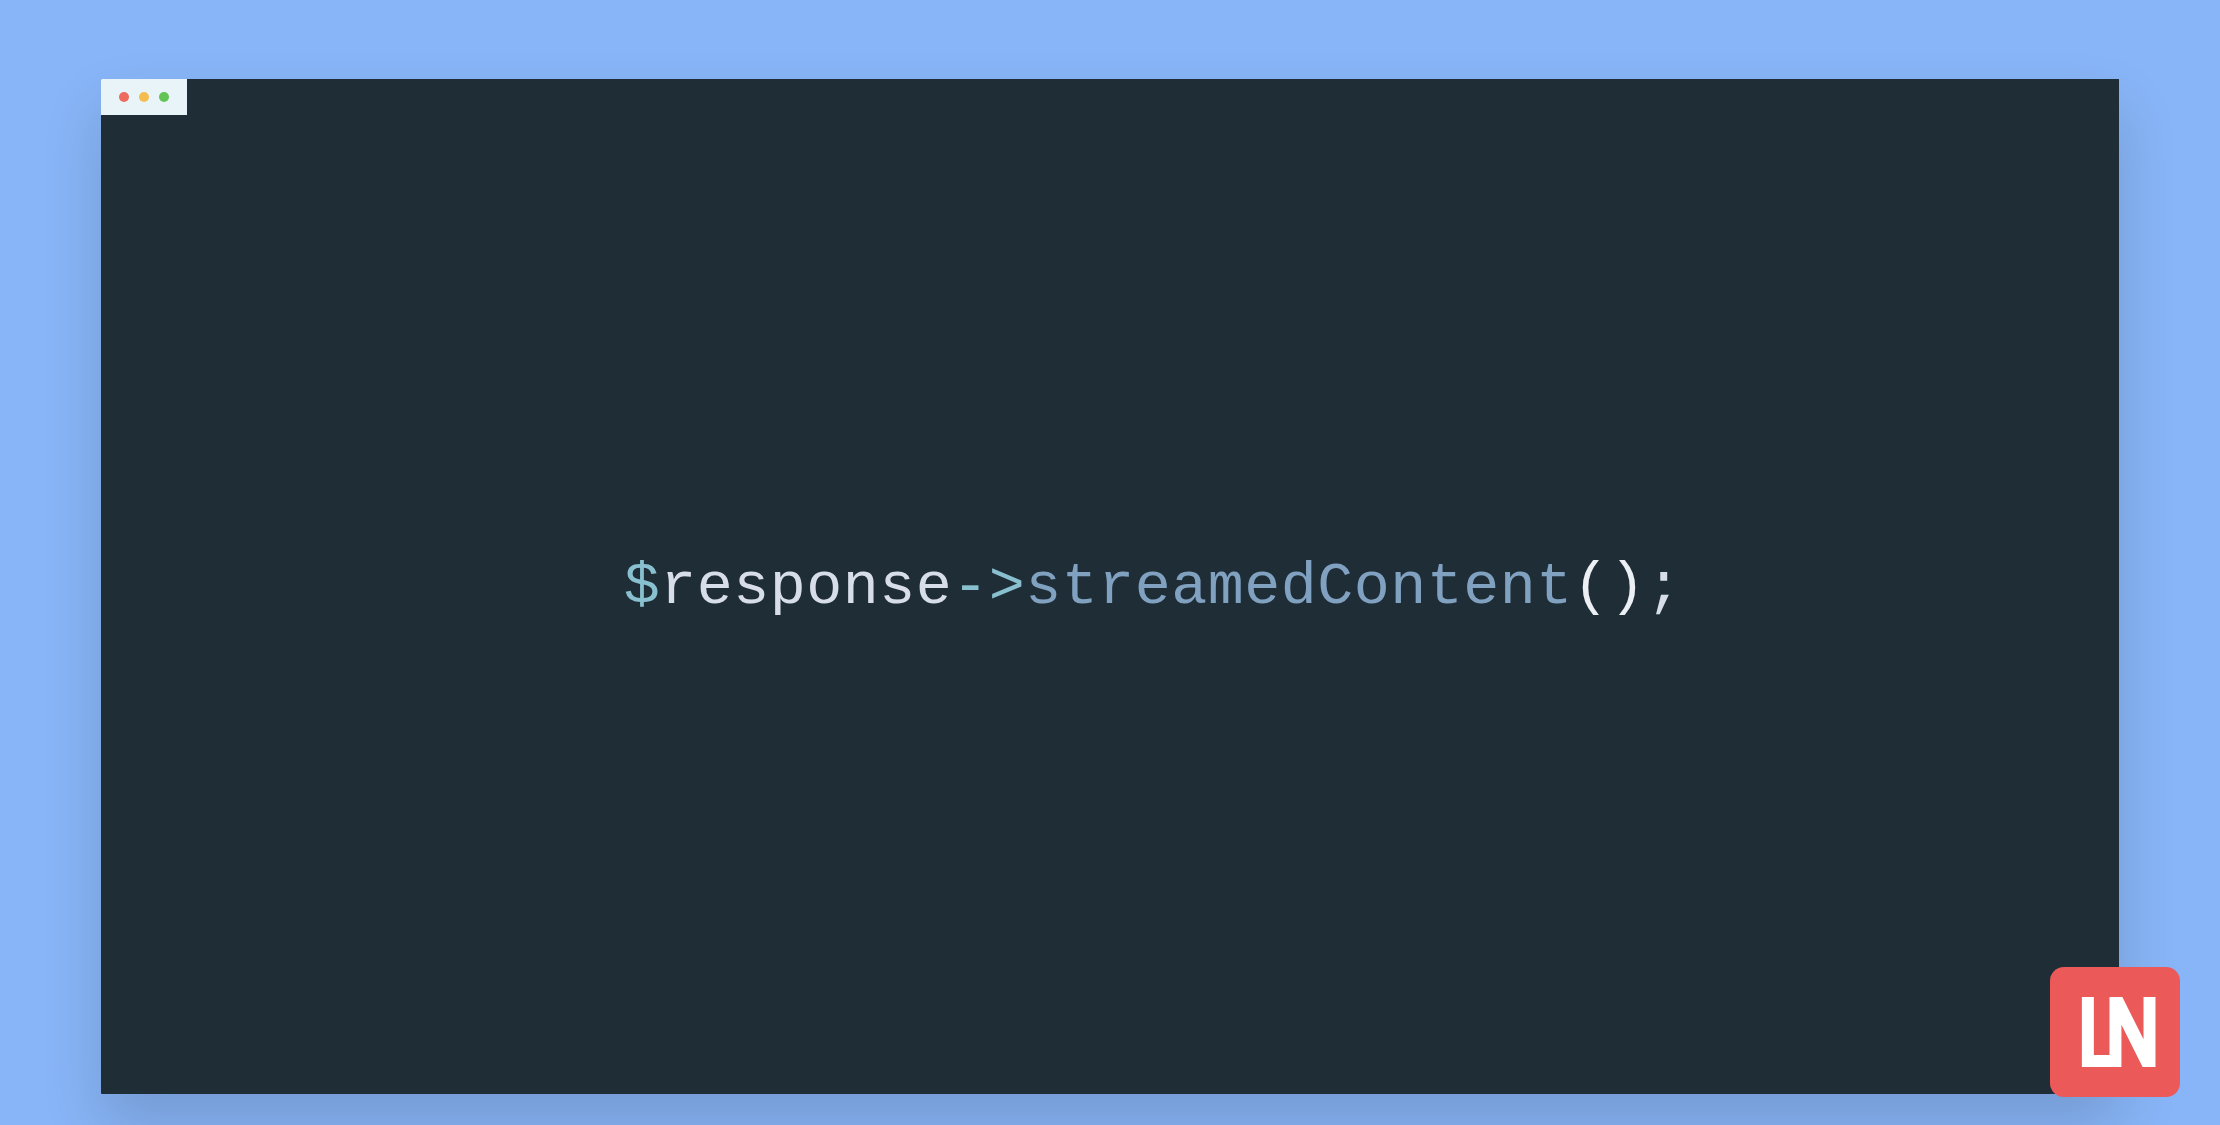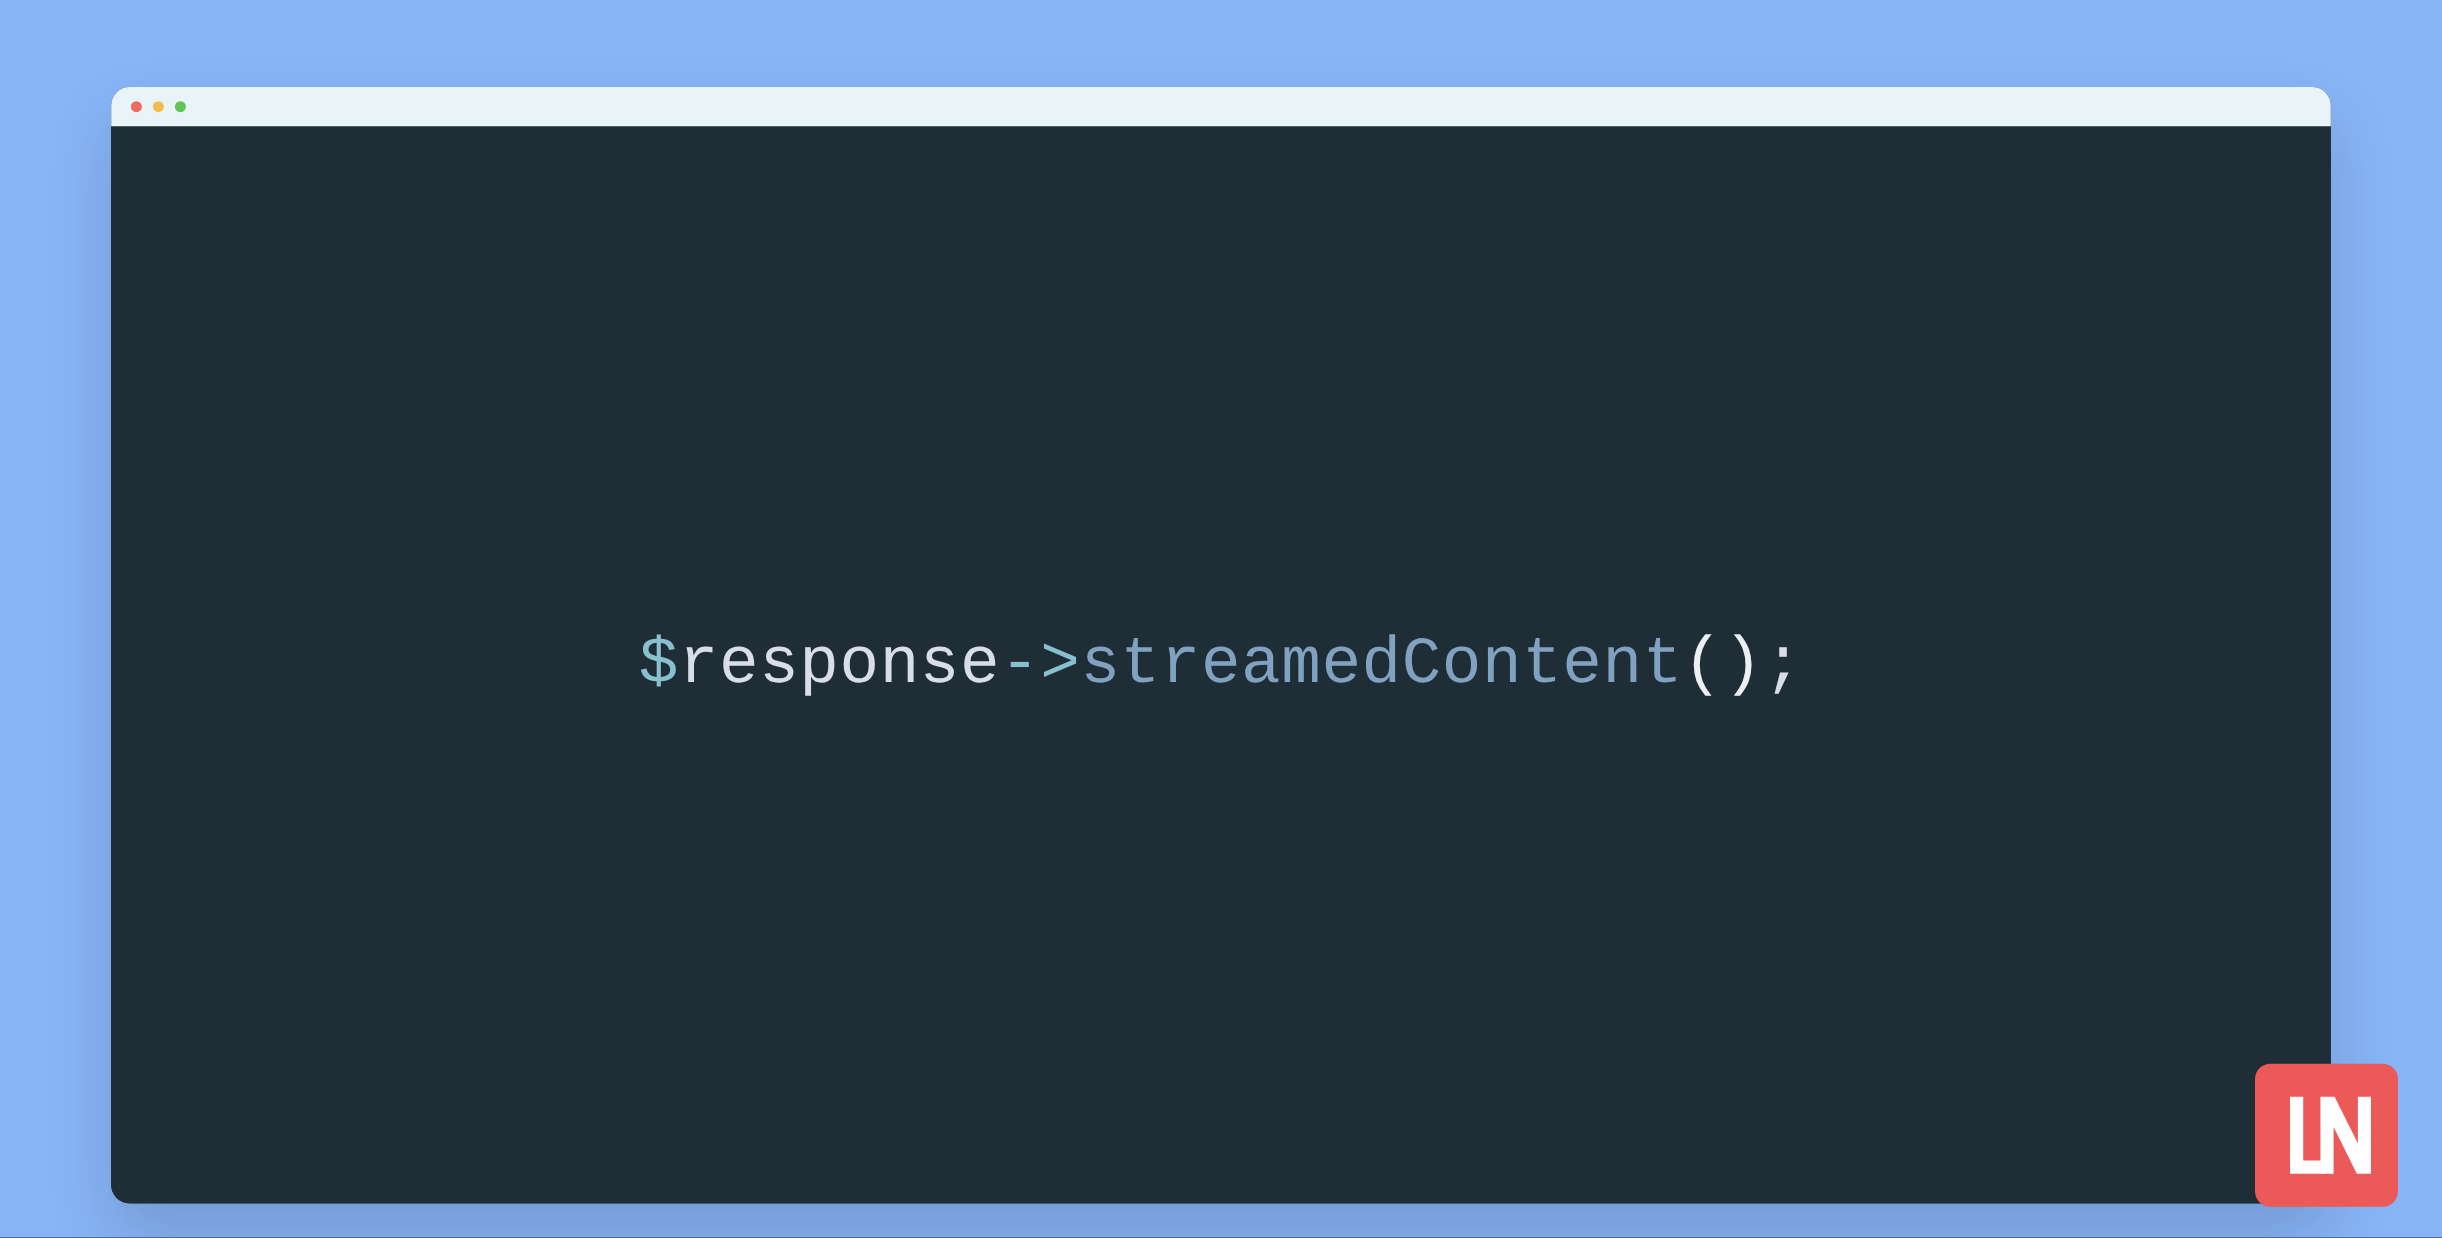--- a/index.html
+++ b/index.html
@@ -17,25 +17,25 @@
       justify-content: center;
       position: relative;
       overflow: hidden;
       font-family: 'SF Mono', 'Monaco', 'Menlo', 'Consolas', 'Liberation Mono', monospace;
     }
 
     .window {
       width: 2018px;
       height: 1015px;
       background: #1f2d36;
-      border-radius: 17px;
+      border-radius: 1px;
       overflow: hidden;
       box-shadow: 0 30px 60px rgba(0, 0, 0, 0.15);
       display: flex;
-      flex-direction: column;
+      flex-direction: row;
       margin-top: 48px;
     }
 
     .titlebar {
       height: 36px;
       background: #e8f4f8;
       display: flex;
       align-items: center;
       padding: 0 18px;
       gap: 10px;

